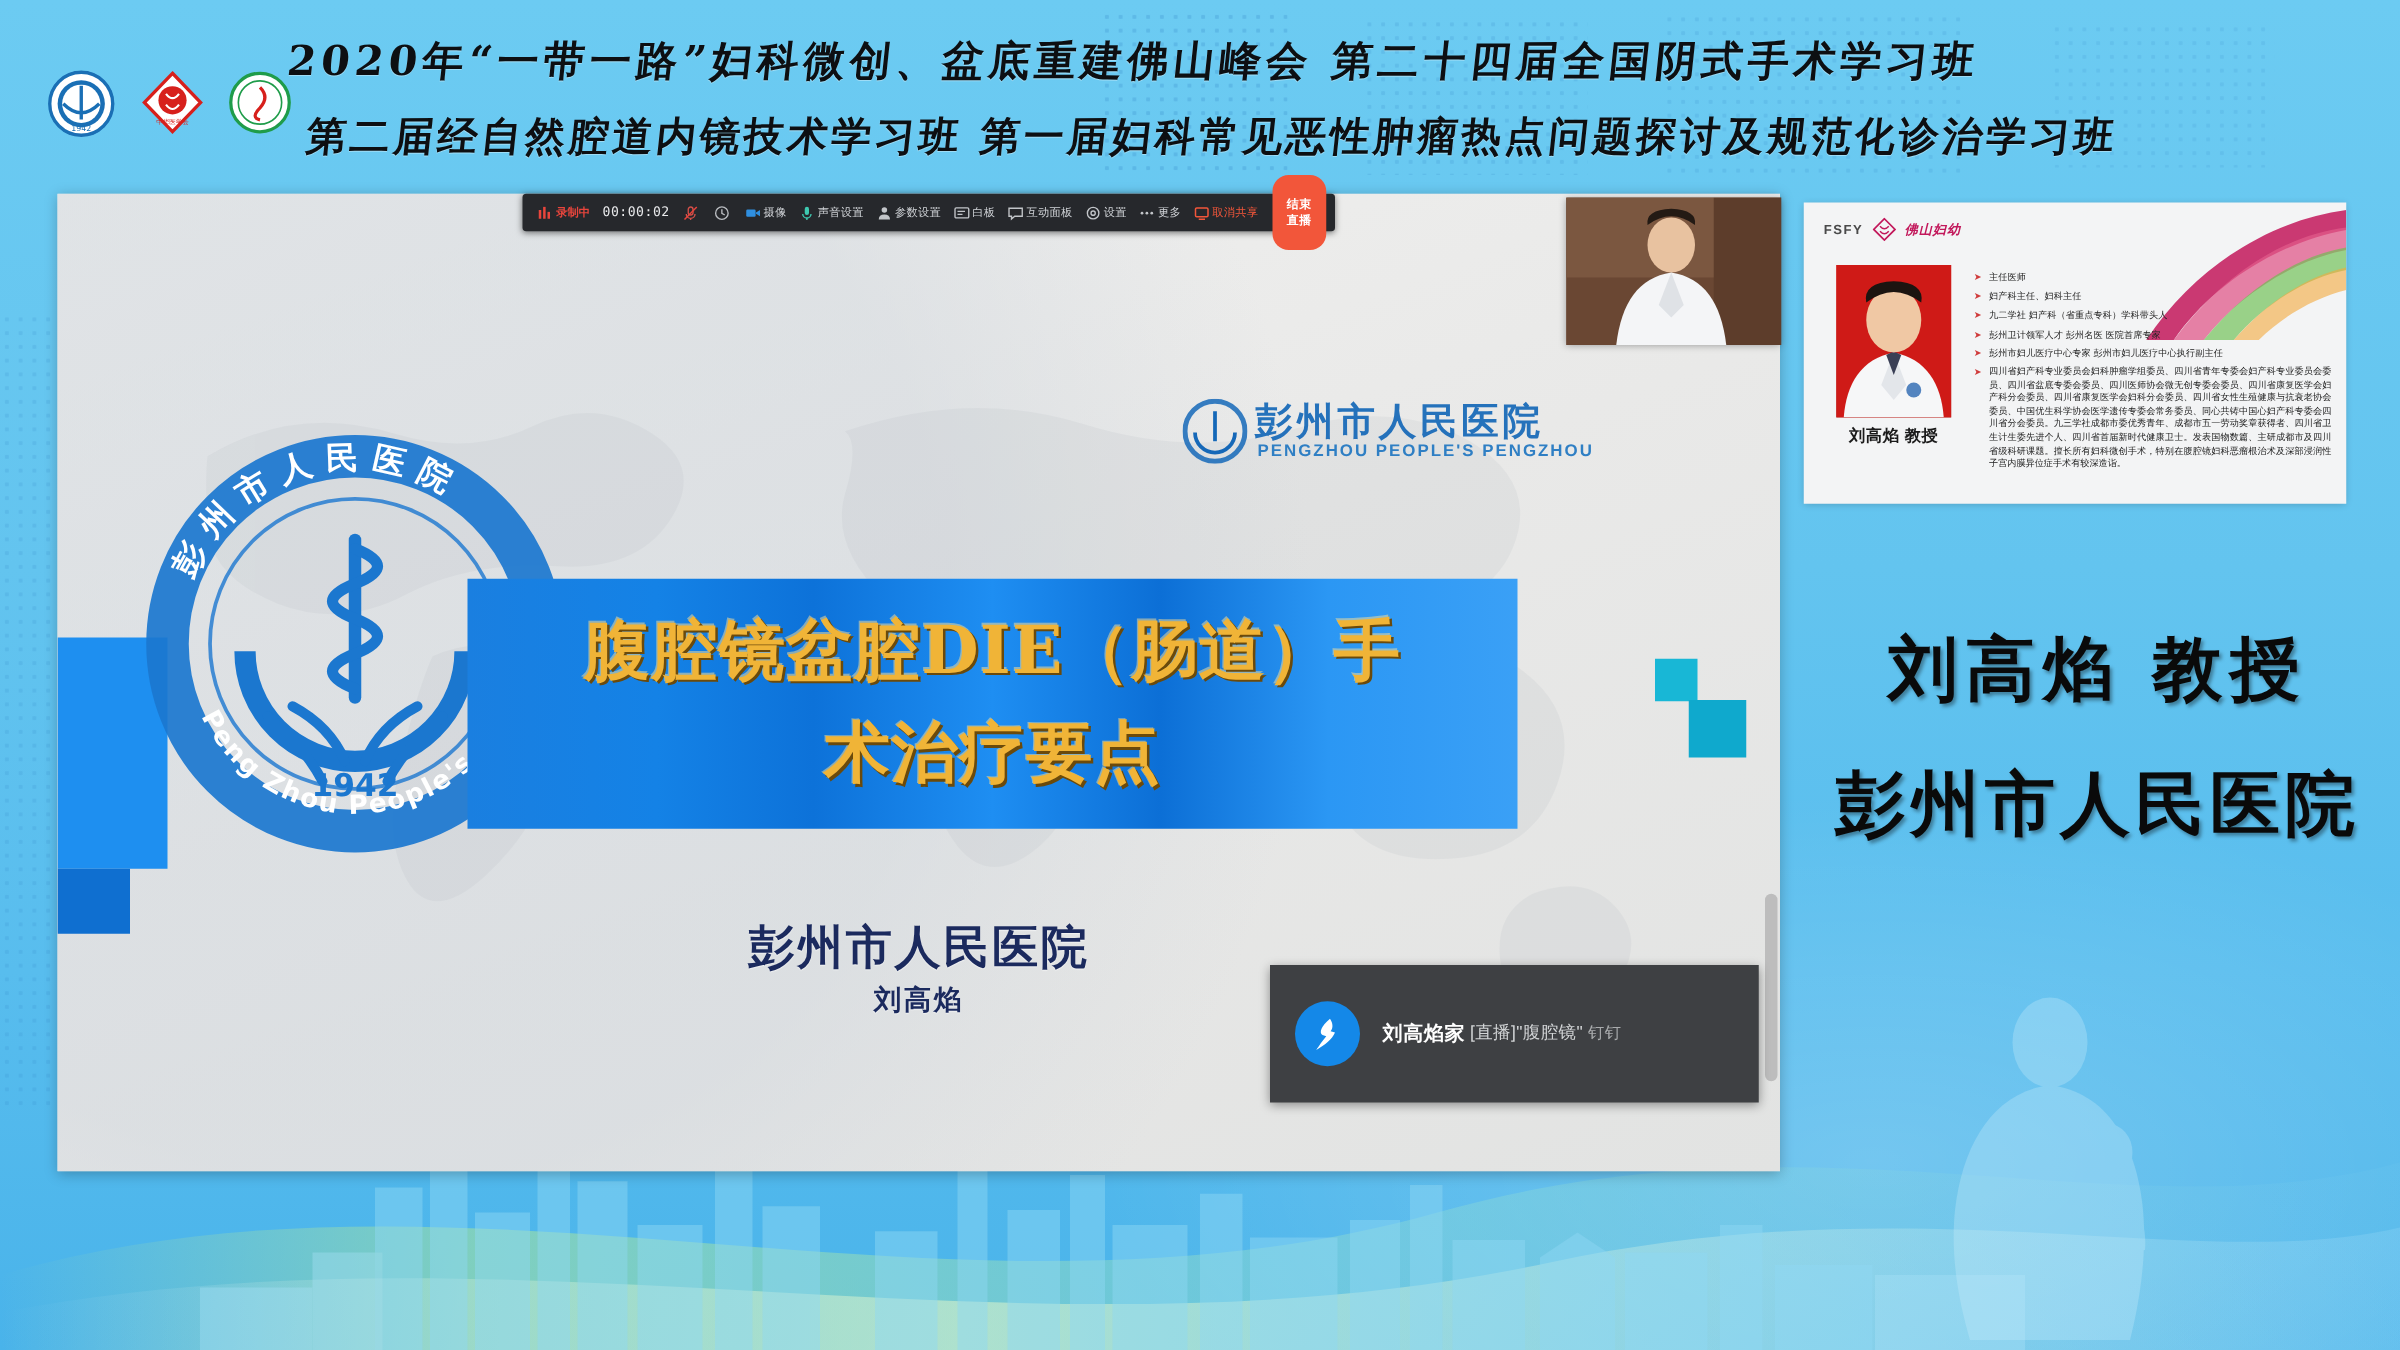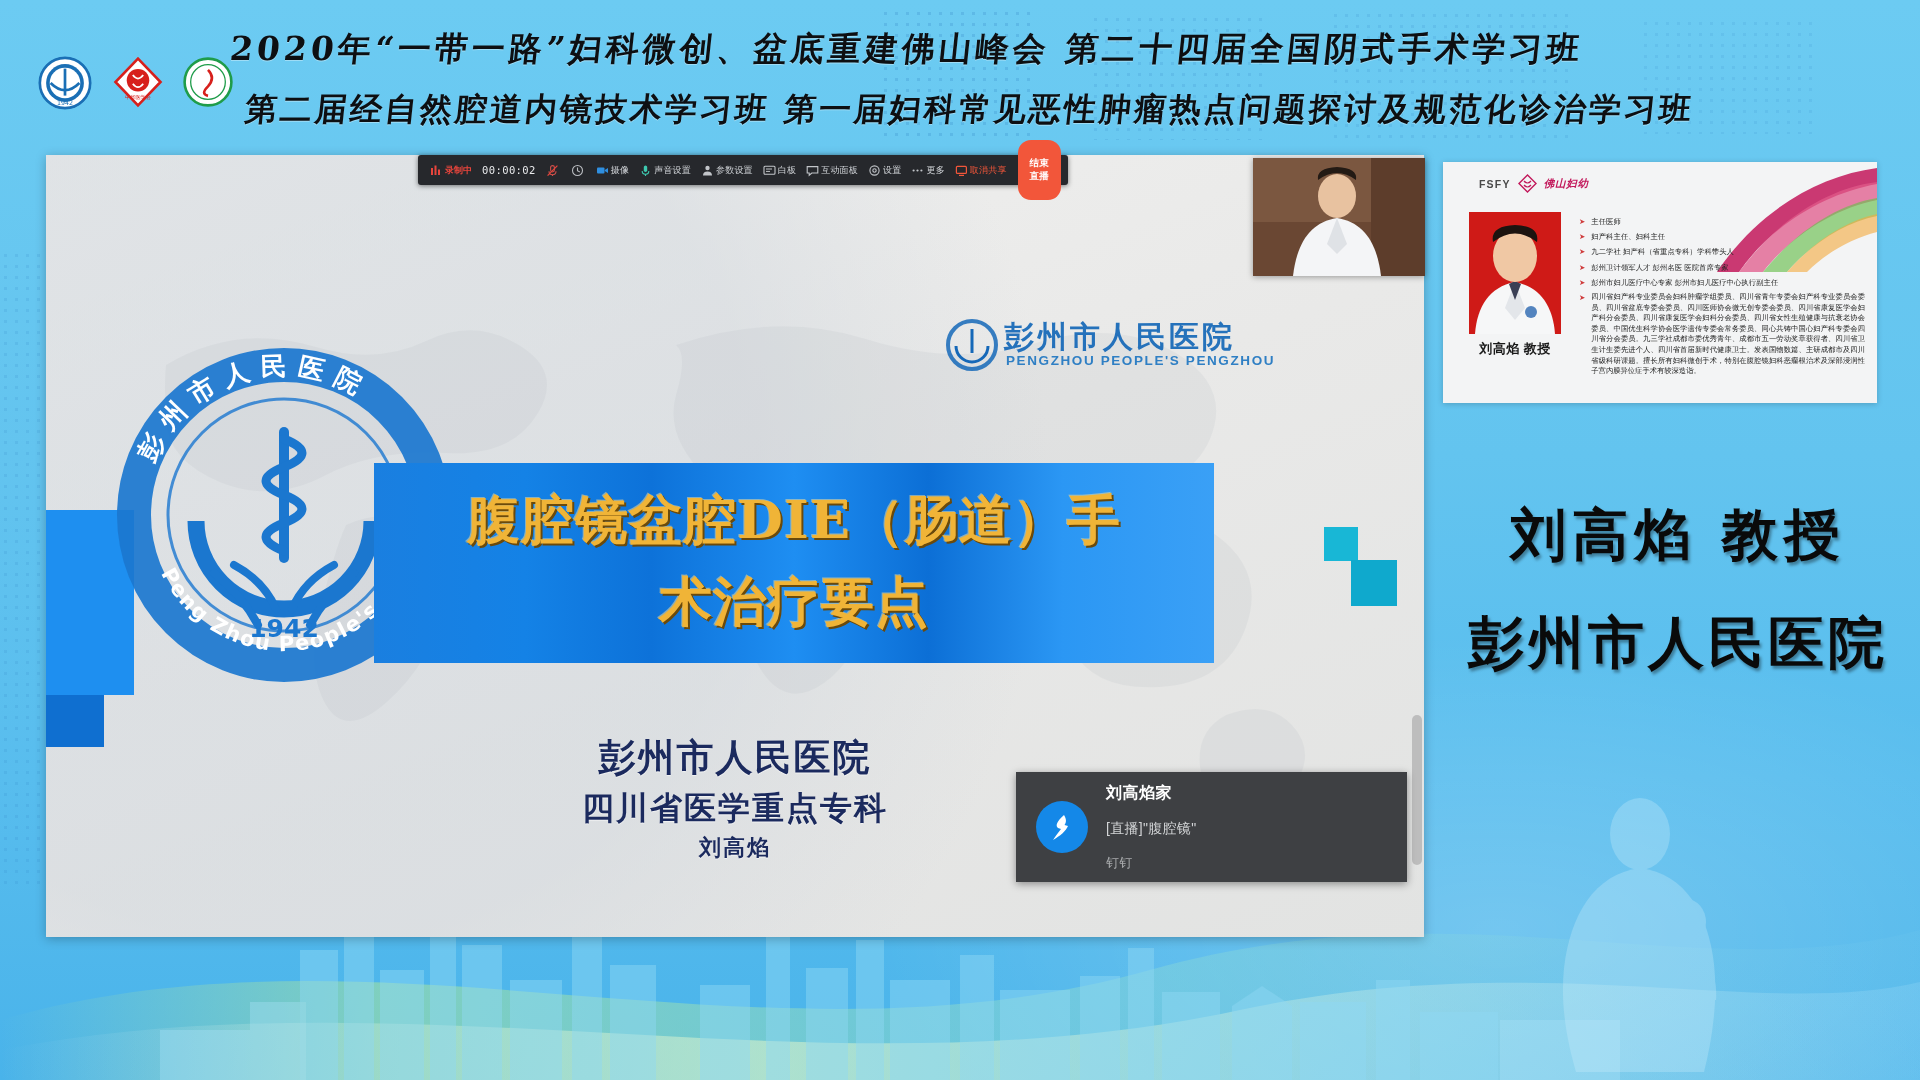--- a/index.html
+++ b/index.html
@@ -145,32 +145,32 @@
   }
 
   
   #toast {
     position:absolute; left:1016px; top:772px; width:391px; height:110px;
     background:#3e4043; display:flex; align-items:center; padding:0 20px; gap:18px;
     box-shadow:0 2px 8px rgba(0,0,0,.4);
   }
   #toast-avatar { width:52px; height:52px; border-radius:50%; background:#1488e8;
      display:flex; align-items:center; justify-content:center; flex:0 0 auto; }
-  #toast-body { display:flex; flex-direction:column; gap:16px; }
+  #toast-body { display:flex; flex-direction:row; gap:4px; }
   #toast-title { color:#ffffff; font-size:16px; font-weight:700; letter-spacing:.5px; }
   #toast-msg { color:#d3d5d7; font-size:14px; letter-spacing:.3px; }
   #toast-app { color:#a9abad; font-size:13px; letter-spacing:.3px; }
 
   
   #bio-card {
     position:absolute; left:1443px; top:162px; width:434px; height:241px;
     background:#f3f4f5; overflow:hidden; box-shadow:0 1px 6px rgba(0,0,0,.2);
   }
   #bio-swoosh { position:absolute; right:0; top:0; width:200px; height:110px; }
-  #bio-brand { position:absolute; left:36px; top:12px; display:flex; align-items:center; gap:7px; }
+  #bio-brand { position:absolute; left:16px; top:12px; display:flex; align-items:center; gap:7px; }
   #bio-brand-en { font-size:10.5px; font-weight:700; color:#4a4a4a; letter-spacing:1.2px; }
   #bio-brand-mark { width:19px; height:19px; }
   #bio-brand-cn { font-size:10.5px; font-weight:700; color:#c2185b; letter-spacing:.8px;font-style:italic; }
 
   #bio-photo { position:absolute; left:26px; top:50px; width:92px; height:122px;
       background:linear-gradient(180deg,#d7201c,#b3120f); overflow:hidden; }
   #bio-name { position:absolute; left:26px; top:178px; width:92px; text-align:center;
       font-size:13px; font-weight:700; color:#1a1a1a; letter-spacing:.5px; }
 
   #bio-list { position:absolute; left:136px; top:54px; width:286px; }
@@ -334,21 +334,20 @@
     <div id="sq-1" class="cyan-sq"></div>
     <div id="sq-2" class="cyan-sq"></div>
 
     <div id="title-banner">
       <div class="title-text" id="title-l1">腹腔镜盆腔DIE（肠道）手</div>
       <div class="title-text" id="title-l2">术治疗要点</div>
     </div>
 
     <div id="subtitle">
       <div class="sub-line" id="sub-1">彭州市人民医院</div>
-      <div class="sub-line" id="sub-2">四川省医学重点专科</div>
       <div class="sub-line" id="sub-3">刘高焰</div>
     </div>
 
   </div>
   <div id="share-scroll"></div>
 </div>
 
 <div id="toolbar">
   <div class="tb-item">
     <svg class="tb-ico" viewBox="0 0 13 13">

